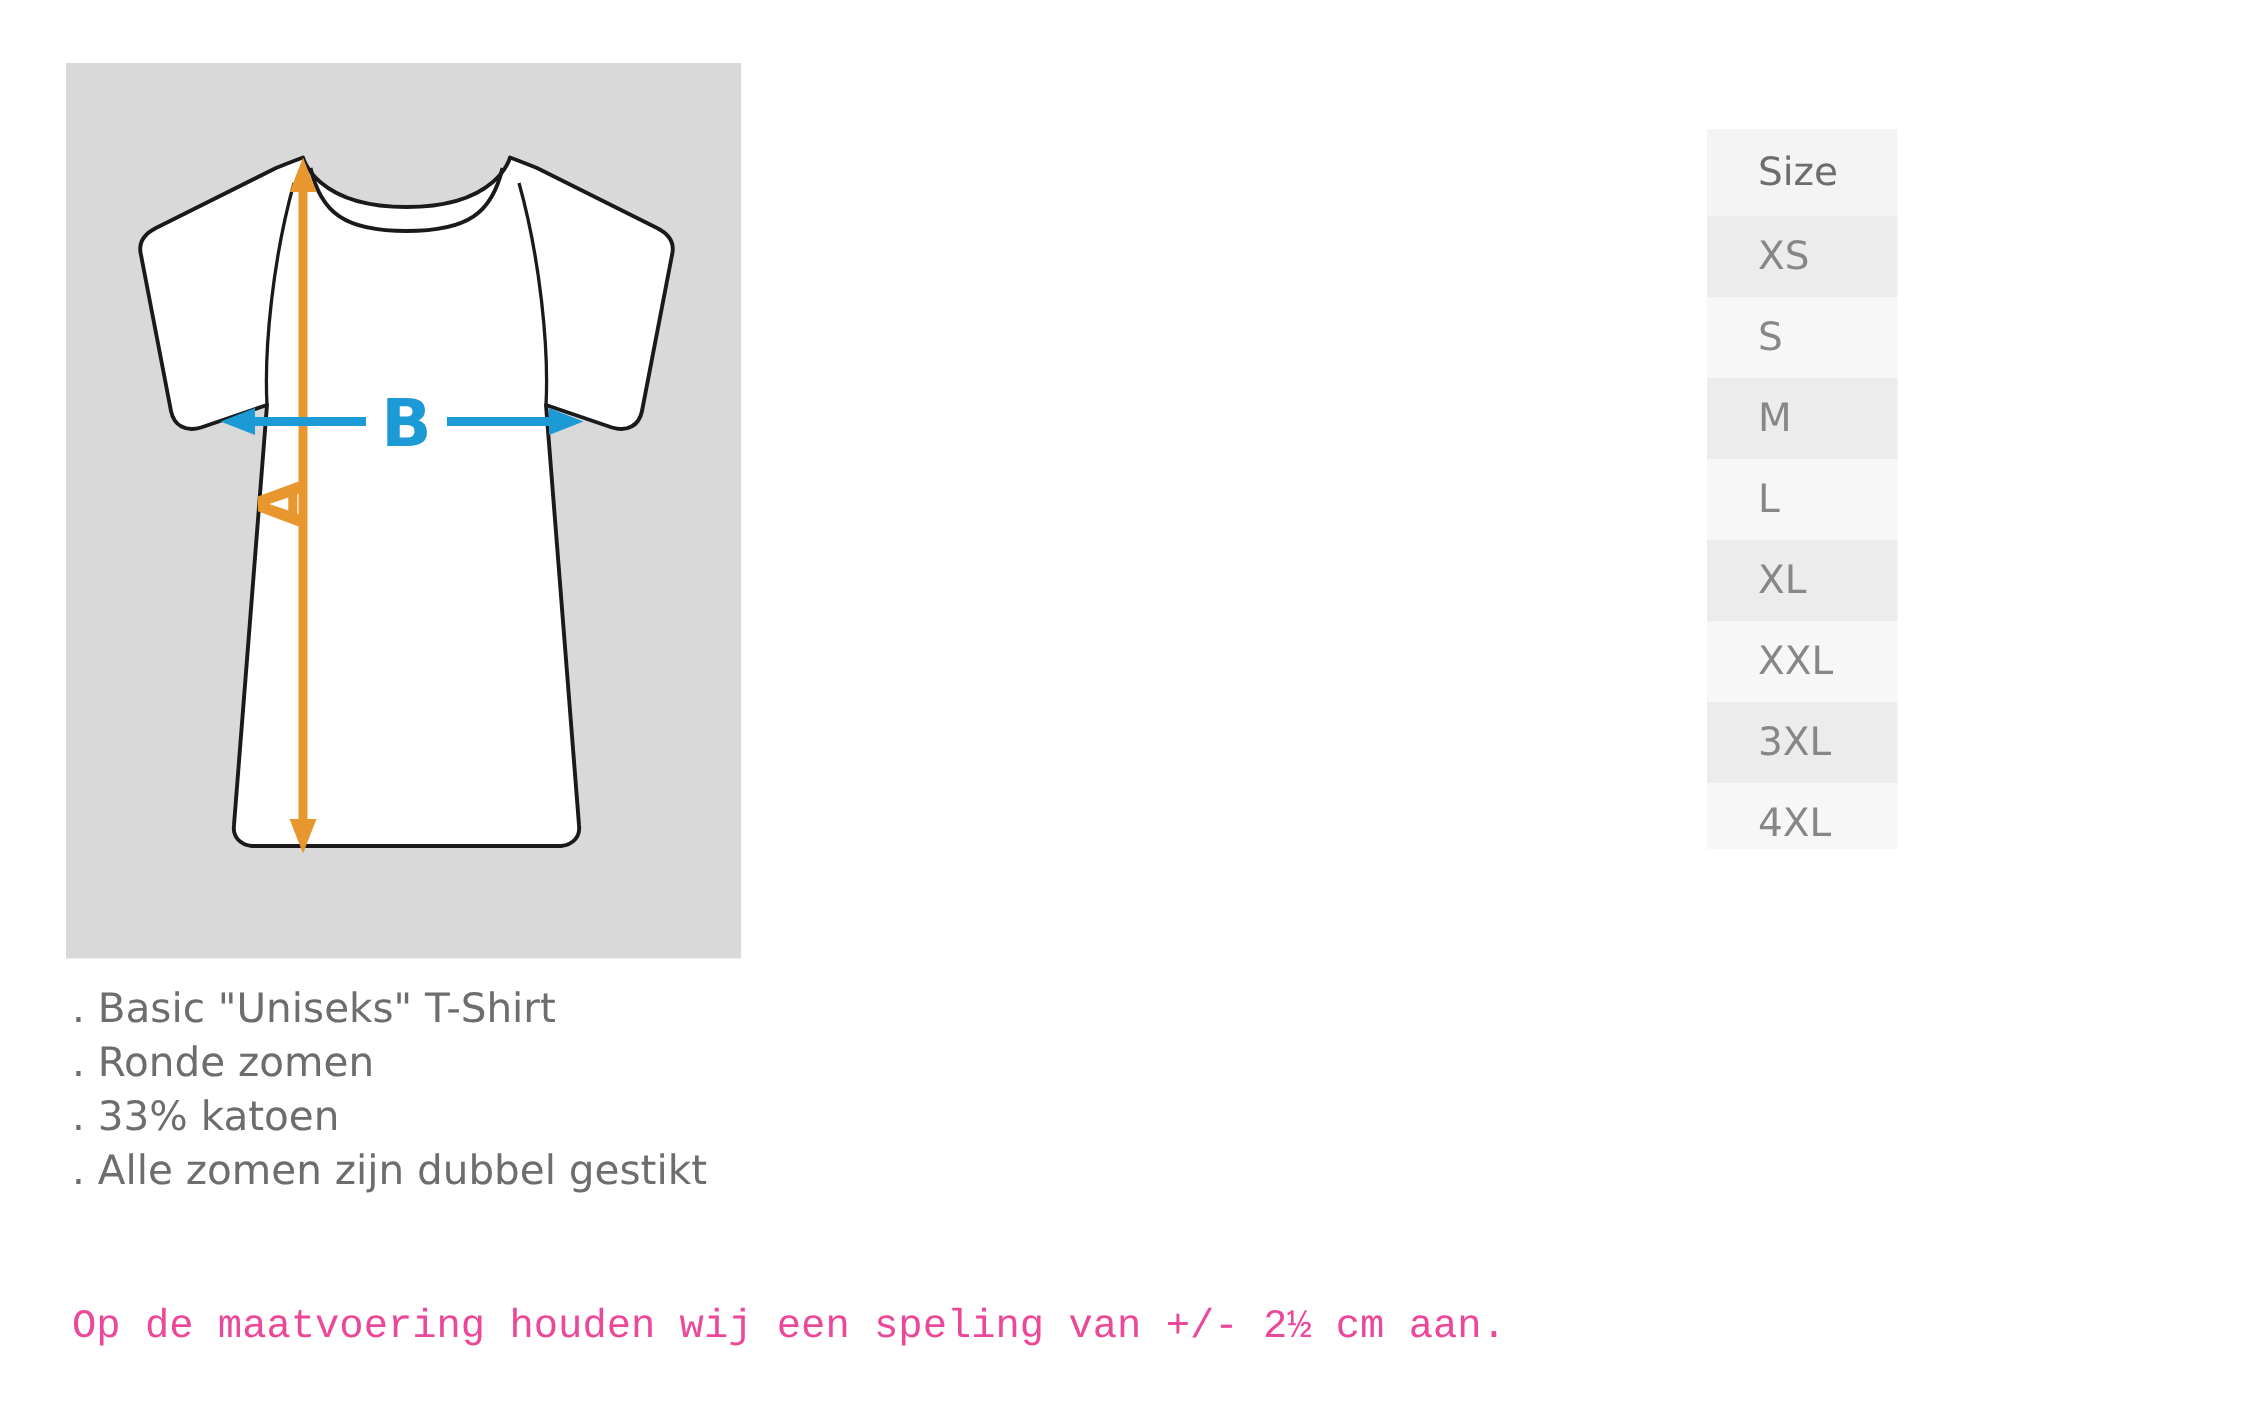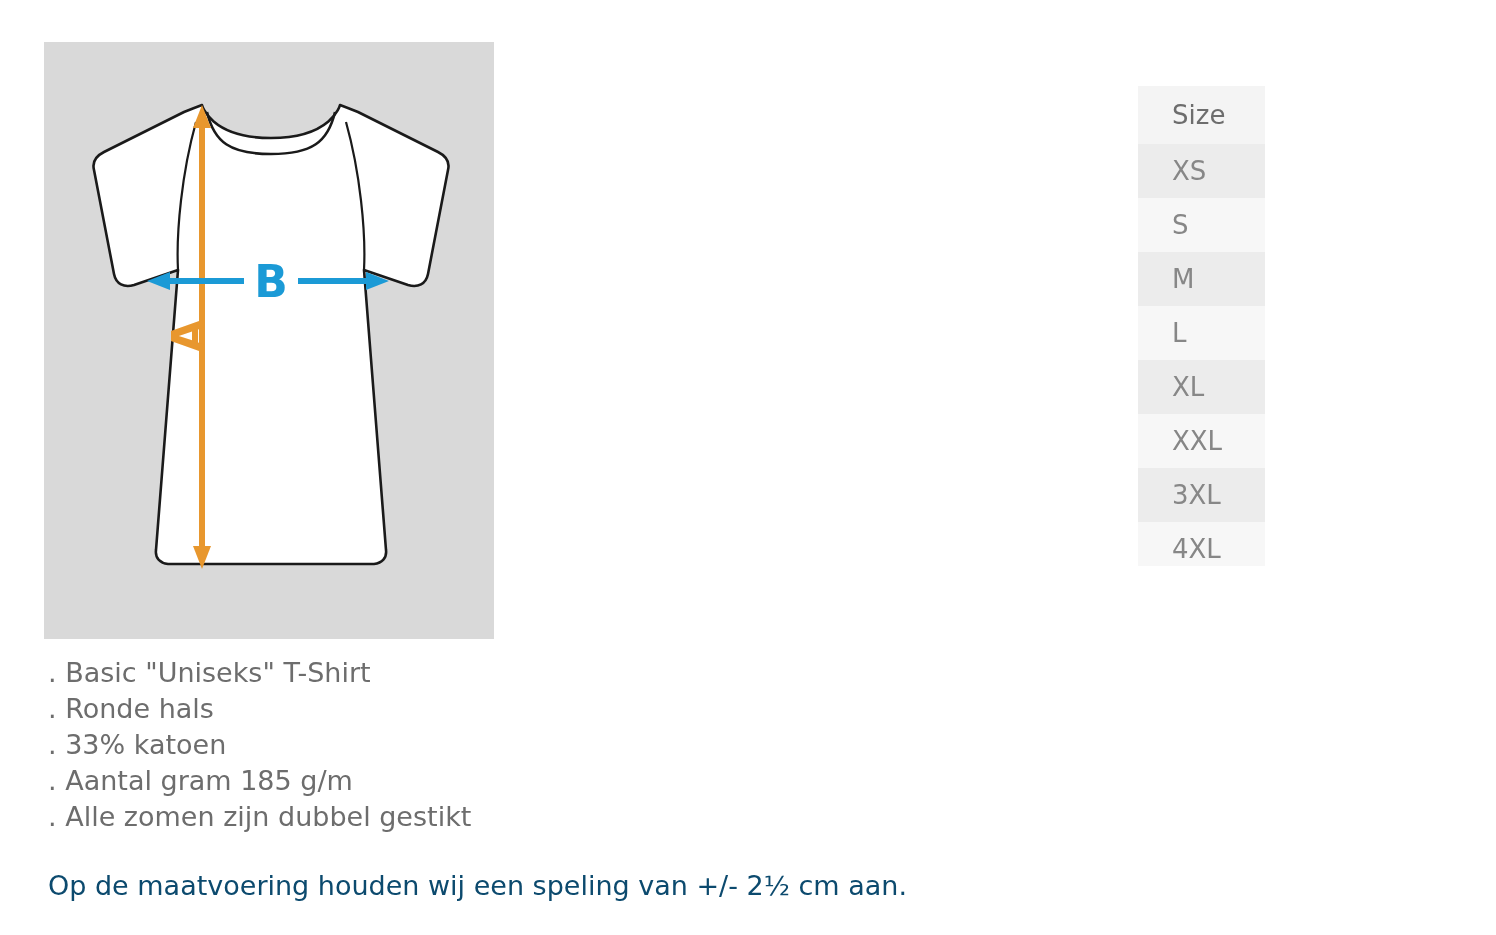--- a/index.html
+++ b/index.html
@@ -83,21 +83,22 @@
     color: #6d6d6d;
   }
   #description .line {
     white-space: pre;
   }
   #note {
     position: absolute;
     left: 48px;
     top: 870px;
     font-size: 27px;
-    color: #0c4a6e;
+    color: #ec4899;
+    font-family: Liberation Mono, monospace;
   }
 </style>
 </head>
 <body>
 
 <div id="shirt-panel">
   <svg id="shirt-svg" width="450" height="597" viewBox="0 0 450 597">
 
     <path d="M158 63
              C 158 63, 150 66, 140 70
@@ -186,19 +187,18 @@
         <td>4XL</td>
 
       </tr>
 
     </tbody>
   </table>
 </div>
 
 <div id="description">
   <div class="line">. Basic "Uniseks" T-Shirt</div>
-  <div class="line">. Ronde hals</div>
+  <div class="line">. Ronde zomen</div>
   <div class="line">. 33% katoen</div>
-  <div class="line">. Aantal gram 185 g/m</div>
   <div class="line">. Alle zomen zijn dubbel gestikt</div>
 </div>
 
 <div id="note">Op de maatvoering houden wij een speling van +/- 2½ cm aan.</div>
 
 </body></html>

